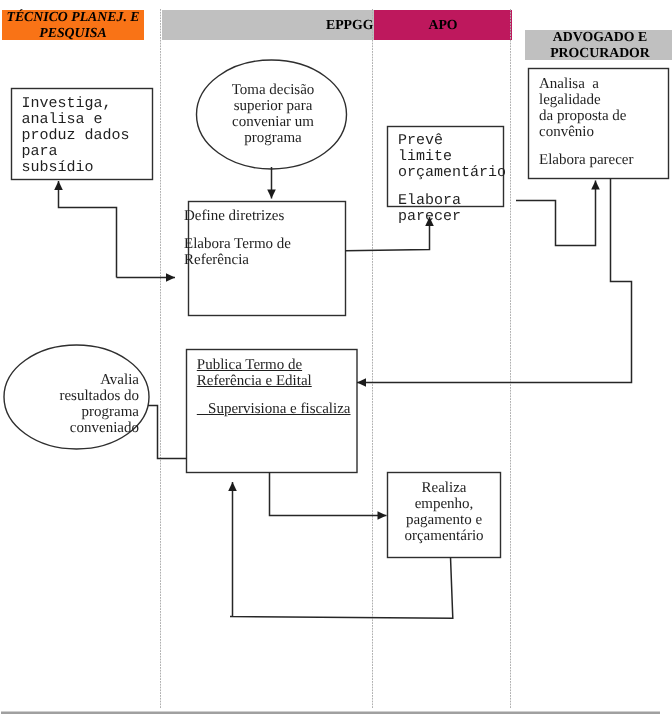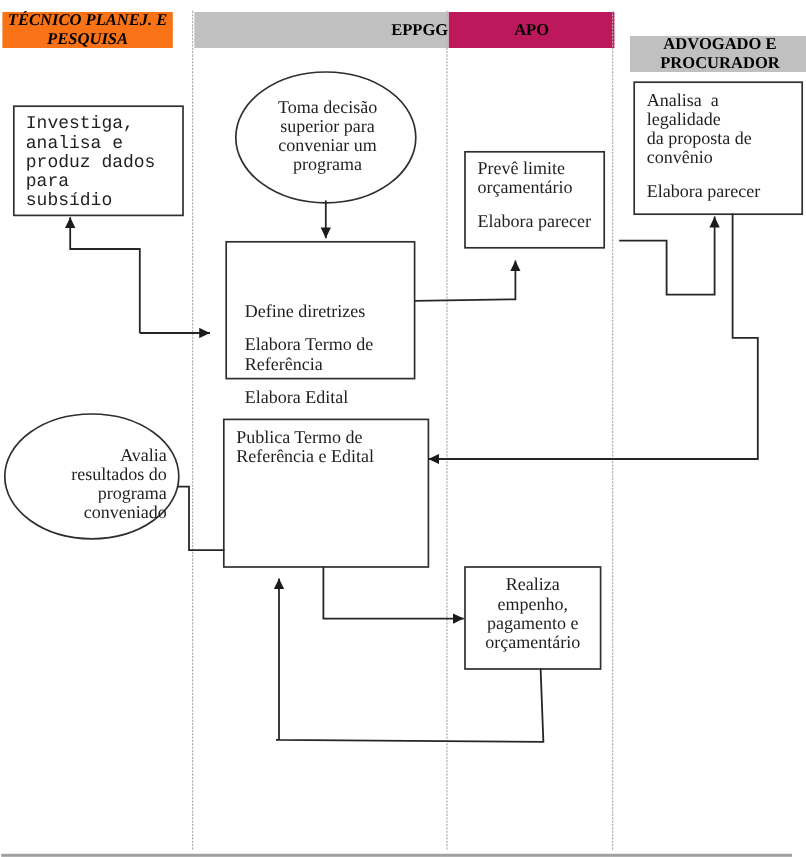--- a/index.html
+++ b/index.html
@@ -88,31 +88,31 @@
     </g>
   </svg>
 
   <div class="nodetext" style="left:21.5px;top:96px;width:130px;font-family:Liberation Mono, monospace;"><p>Investiga, analisa e
 produz dados para
 subsídio</p></div>
   <div class="nodetext ctr" style="left:208px;top:82px;width:130px;"><p>Toma decisão
 superior para
 conveniar um
 programa</p></div>
-  <div class="nodetext" style="left:204px;top:208px;width:145px;margin-top:44px;"><p>Define diretrizes</p><p>Elabora Termo de
-Referência</p><p>Elabora Edital</p></div>
-  <div class="nodetext" style="left:398px;top:133px;width:105px;"><p>Prevê limite
+  <div class="nodetext" style="left:184px;top:208px;width:145px;"><p>Define diretrizes</p><p>Elabora Termo de
+Referência</p></div>
+  <div class="nodetext" style="left:398px;top:133px;width:105px;font-family:Liberation Mono, monospace;"><p>Prevê limite
 orçamentário</p><p>Elabora parecer</p></div>
   <div class="nodetext" style="left:539px;top:76px;width:125px;"><p>Analisa  a legalidade
 da proposta de
 convênio</p><p>Elabora parecer</p></div>
   <div class="nodetext ctr" style="left:14px;top:372px;width:125px;text-align:right;"><p>Avalia
 resultados do
 programa
 conveniado</p></div>
-  <div class="nodetext" style="left:196.8px;top:357px;width:155px;"><p>Publica Termo de
-Referência e Edital</p></div>
+  <div class="nodetext" style="left:196.8px;top:357px;width:155px;text-decoration:underline;"><p>Publica Termo de
+Referência e Edital</p><p>   Supervisiona e fiscaliza</p></div>
   <div class="nodetext ctr" style="left:392px;top:480px;width:104px;"><p>Realiza
 empenho,
 pagamento e
 orçamentário</p></div>
 
 </div>
 
 </body></html>

